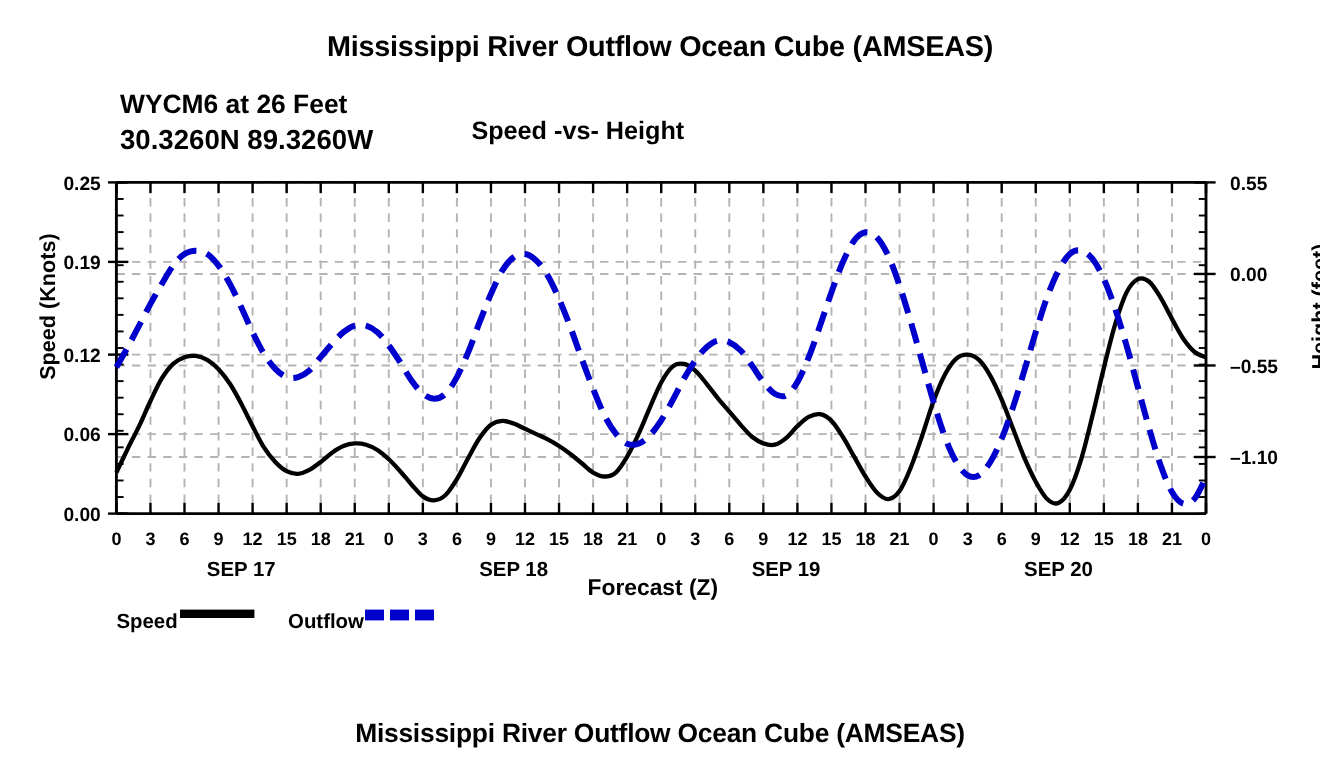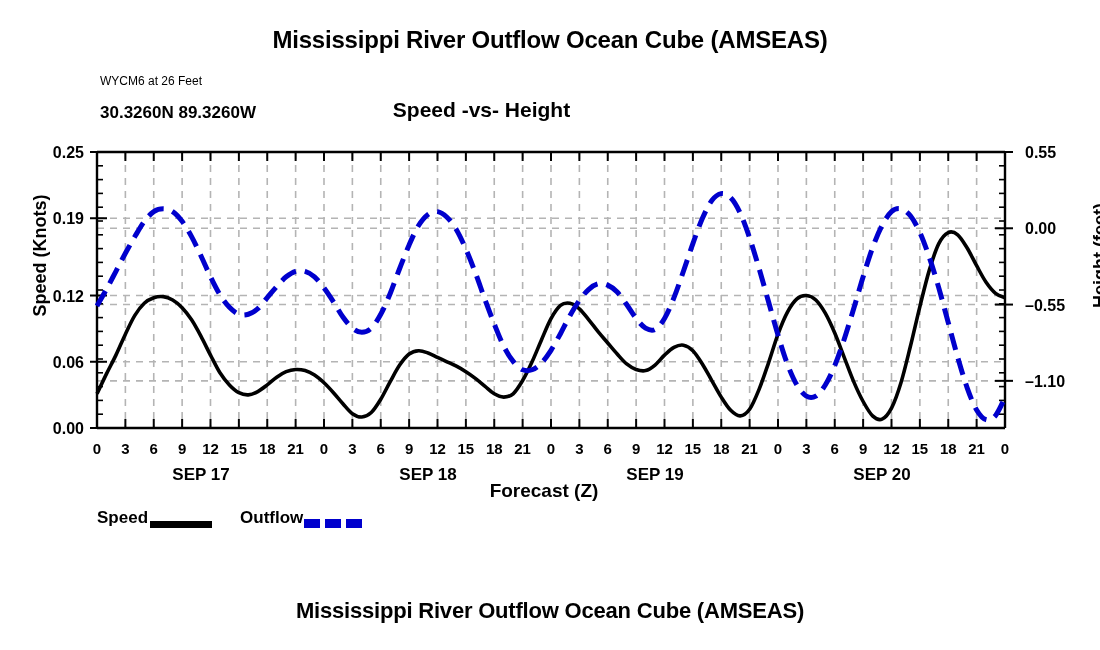--- a/index.html
+++ b/index.html
@@ -12,24 +12,24 @@
 
   .title-top{
     position:absolute;left:0;top:26px;width:1100px;text-align:center;
     font-size:24px;font-weight:bold;letter-spacing:-0.2px;
   }
   .title-bottom{
     position:absolute;left:0;top:598px;width:1100px;text-align:center;
     font-size:22px;font-weight:bold;letter-spacing:-0.2px;
   }
   .hdr-station{
-    position:absolute;left:100px;top:74px;font-size:12px;font-weight:normal;
+    position:absolute;left:100px;top:74px;font-size:22px;font-weight:bold;
   }
   .hdr-coords{
-    position:absolute;left:100px;top:103px;font-size:17px;font-weight:bold;
+    position:absolute;left:100px;top:103px;font-size:23px;font-weight:bold;
   }
   .hdr-subtitle{
     position:absolute;left:0;top:98px;width:963px;text-align:center;
     font-size:21px;font-weight:bold;
   }
   .hdr-datetime{
     position:absolute;right:95px;top:103px;font-size:17px;font-weight:bold;
   }
 
   .plotwrap{position:absolute;left:0;top:0;width:1100px;height:650px;}
@@ -45,21 +45,21 @@
     font-size:18px;font-weight:bold;
     transform:rotate(-90deg);transform-origin:center center;
   }
   .xlab{
     position:absolute;left:0;top:480px;width:1088px;text-align:center;
     font-size:19px;font-weight:bold;
   }
 
   .legend{position:absolute;left:97px;top:505px;height:26px;
           display:flex;align-items:center;gap:0px;}
-  .legend-item{display:flex;align-items:flex-end;}
+  .legend-item{display:flex;align-items:flex-start;}
   .legend-label{font-size:17px;font-weight:bold;}
   .swatch-solid{width:62px;height:7px;background:#000;margin-left:2px;}
   .swatch-dash{width:62px;height:9px;margin-left:1px;
      background:repeating-linear-gradient(to right,#0000cd 0 16px,#ffffff 16px 21px);}
 </style>
 </head>
 <body>
 
 <div class="page">
 

